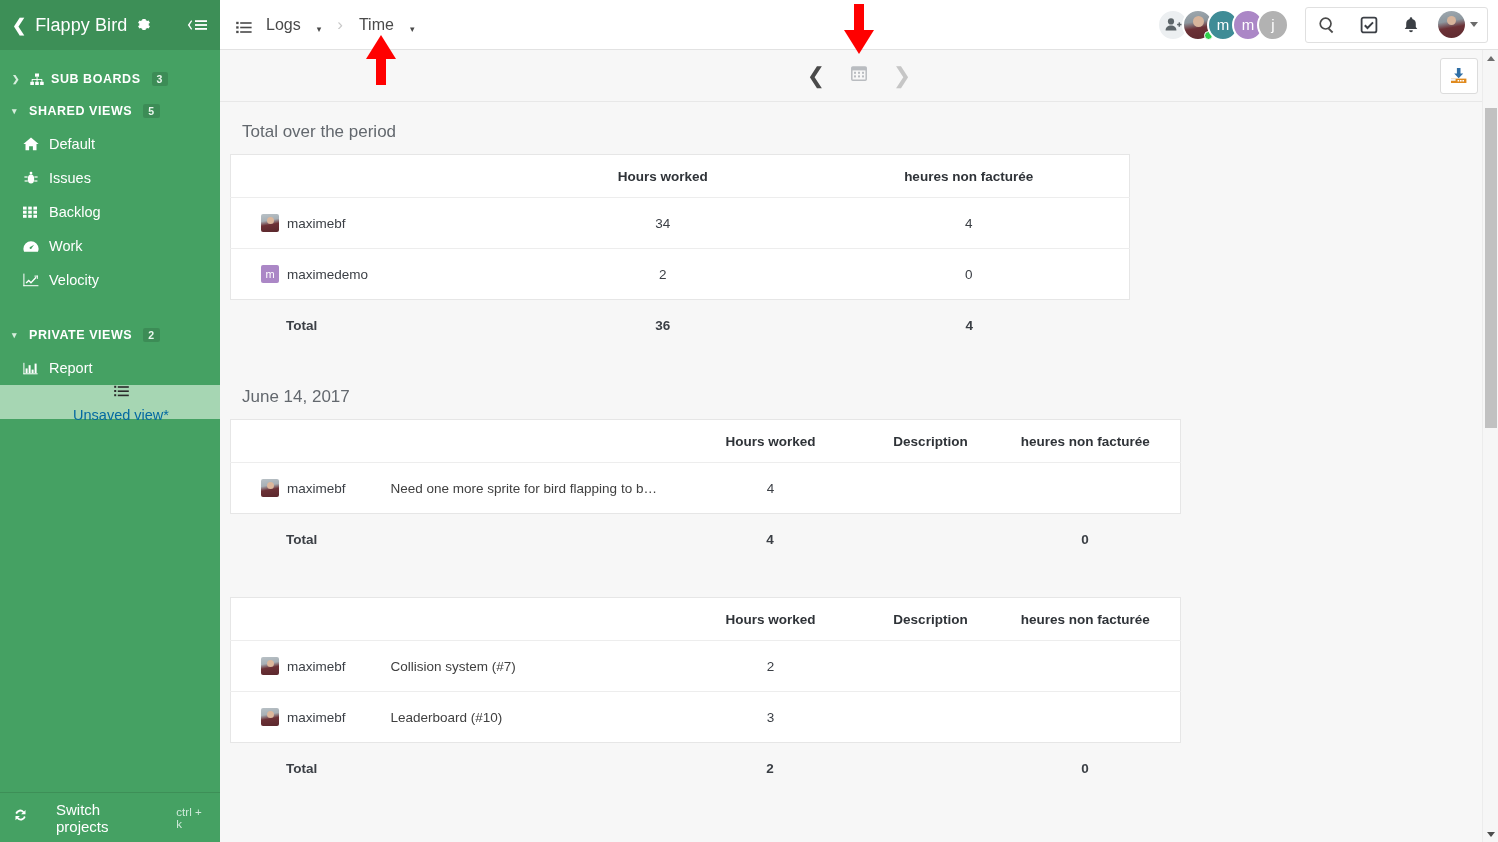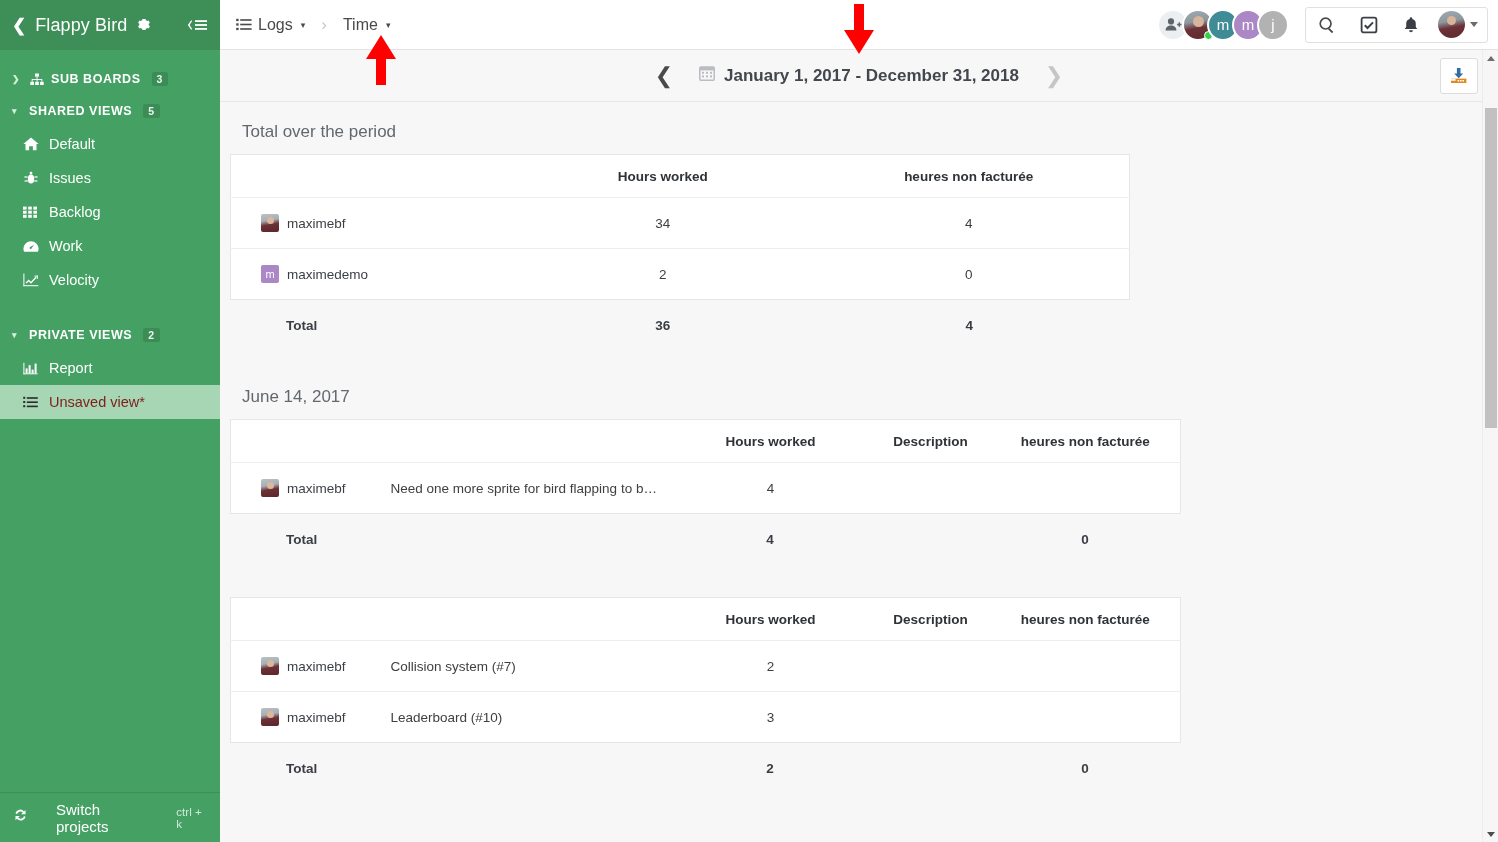--- a/index.html
+++ b/index.html
@@ -44,41 +44,41 @@
     font-size: 10.5px; font-weight: bold;
     padding: 1px 5px; border-radius: 2px; margin-left: 4px;
     min-width: 15px; text-align: center;
   }
   .sb-item {
     display: flex; align-items: center; gap: 10px;
     height: 34px; padding-left: 22px;
     font-size: 14.5px; color: #fff;
   }
   .sb-item .iico { width: 17px; display: inline-flex; justify-content: center; align-items: center; }
-  .sb-item.active { background: #a6d6b3; color: #7f1d1d; }
+  .sb-item.active { background: #a6d6b3; color: #0369a1; flex-direction: column; }
   .sb-item.active .iico svg { fill: #2b2b2b; }
   .sb-spacer { height: 22px; }
 
   .sb-footer {
     position: absolute; left: 0; bottom: 0; width: 220px; height: 50px;
     background: #45a163; border-top: 1px solid #3d8f57;
     display: flex; align-items: center; padding: 0 12px; gap: 27px;
   }
   .sb-footer .lbl { font-size: 15px; color: #fff; }
   .sb-footer .kbd { margin-left: auto; font-size: 11.5px; color: #cfeada; }
 
   
   .main { flex: 1 1 auto; height: 842px; position: relative; background: #f7f7f7; }
 
   .topbar {
     height: 50px; background: #fff; border-bottom: 1px solid #e2e2e2;
     display: flex; align-items: center; padding: 0 10px 0 12px;
   }
   .crumb {
-    display: flex; align-items: center; gap: 6px;
+    display: flex; align-items: flex-end; gap: 14px;
     font-size: 16px; color: #4a4a4a; padding: 3px 4px;
   }
   .crumb .cico { display: inline-flex; align-items: center; }
   .crumb .tri { font-size: 9px; color: #4a4a4a; margin-left: 2px; }
   .crumb-sep { font-size: 17px; color: #c9c9c9; margin: 0 12px; }
 
   .avatars { margin-left: auto; display: flex; align-items: center; }
   .av {
     width: 32px; height: 32px; border-radius: 50%;
     display: flex; align-items: center; justify-content: center;
@@ -444,21 +444,20 @@
             <rect x="0.8" y="2" width="14.4" height="13.2" rx="1" fill="none" stroke="#b9bcc0" stroke-width="1.5"></rect>
             <rect x="0.8" y="2" width="14.4" height="3.4" fill="#b9bcc0"></rect>
             <rect x="3" y="6.8" width="2" height="2" fill="#b9bcc0"></rect>
             <rect x="7" y="6.8" width="2" height="2" fill="#b9bcc0"></rect>
             <rect x="11" y="6.8" width="2" height="2" fill="#b9bcc0"></rect>
             <rect x="3" y="10.4" width="2" height="2" fill="#b9bcc0"></rect>
             <rect x="7" y="10.4" width="2" height="2" fill="#b9bcc0"></rect>
             <rect x="11" y="10.4" width="2" height="2" fill="#b9bcc0"></rect>
           </svg>
         </span>
-        <span>January 1, 2017 - December 31, 2018</span>
       </div>
       <div class="dnav next">❯</div>
 
       <div class="dl-btn">
         <svg width="20" height="18" viewBox="0 0 20 18">
           <rect x="7.9" y="1" width="3.6" height="6.2" fill="#2f6ea5"></rect>
           <path fill="#2f6ea5" d="M5.2 6.6h9l-4.5 4.6z"></path>
           <rect x="2" y="11.6" width="15.4" height="4.4" fill="#e08a1e"></rect>
           <rect x="2" y="11.6" width="4.6" height="2.2" fill="#f5f5f5"></rect>
           <rect x="8.6" y="13" width="1.6" height="1.5" fill="#fff"></rect>

